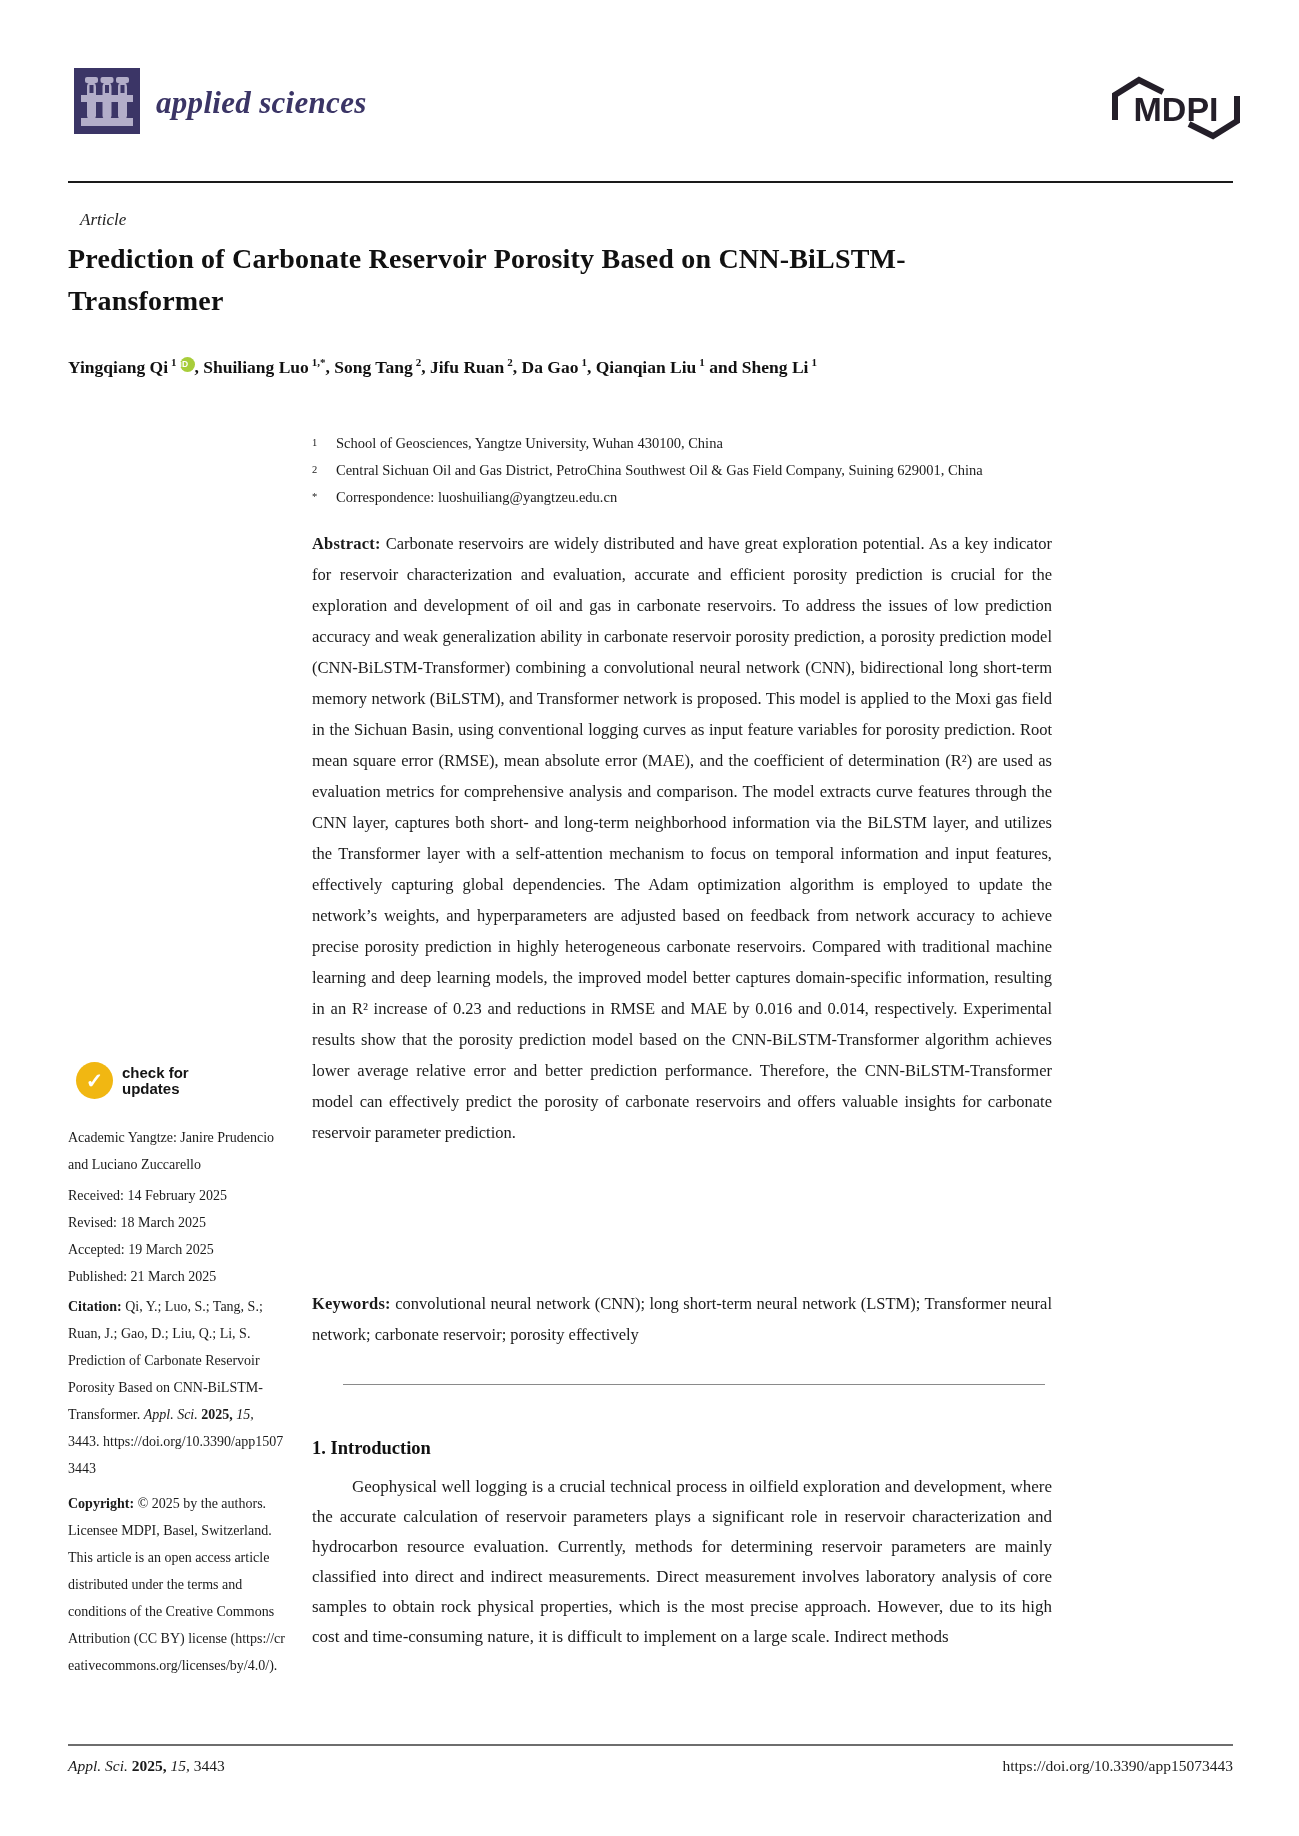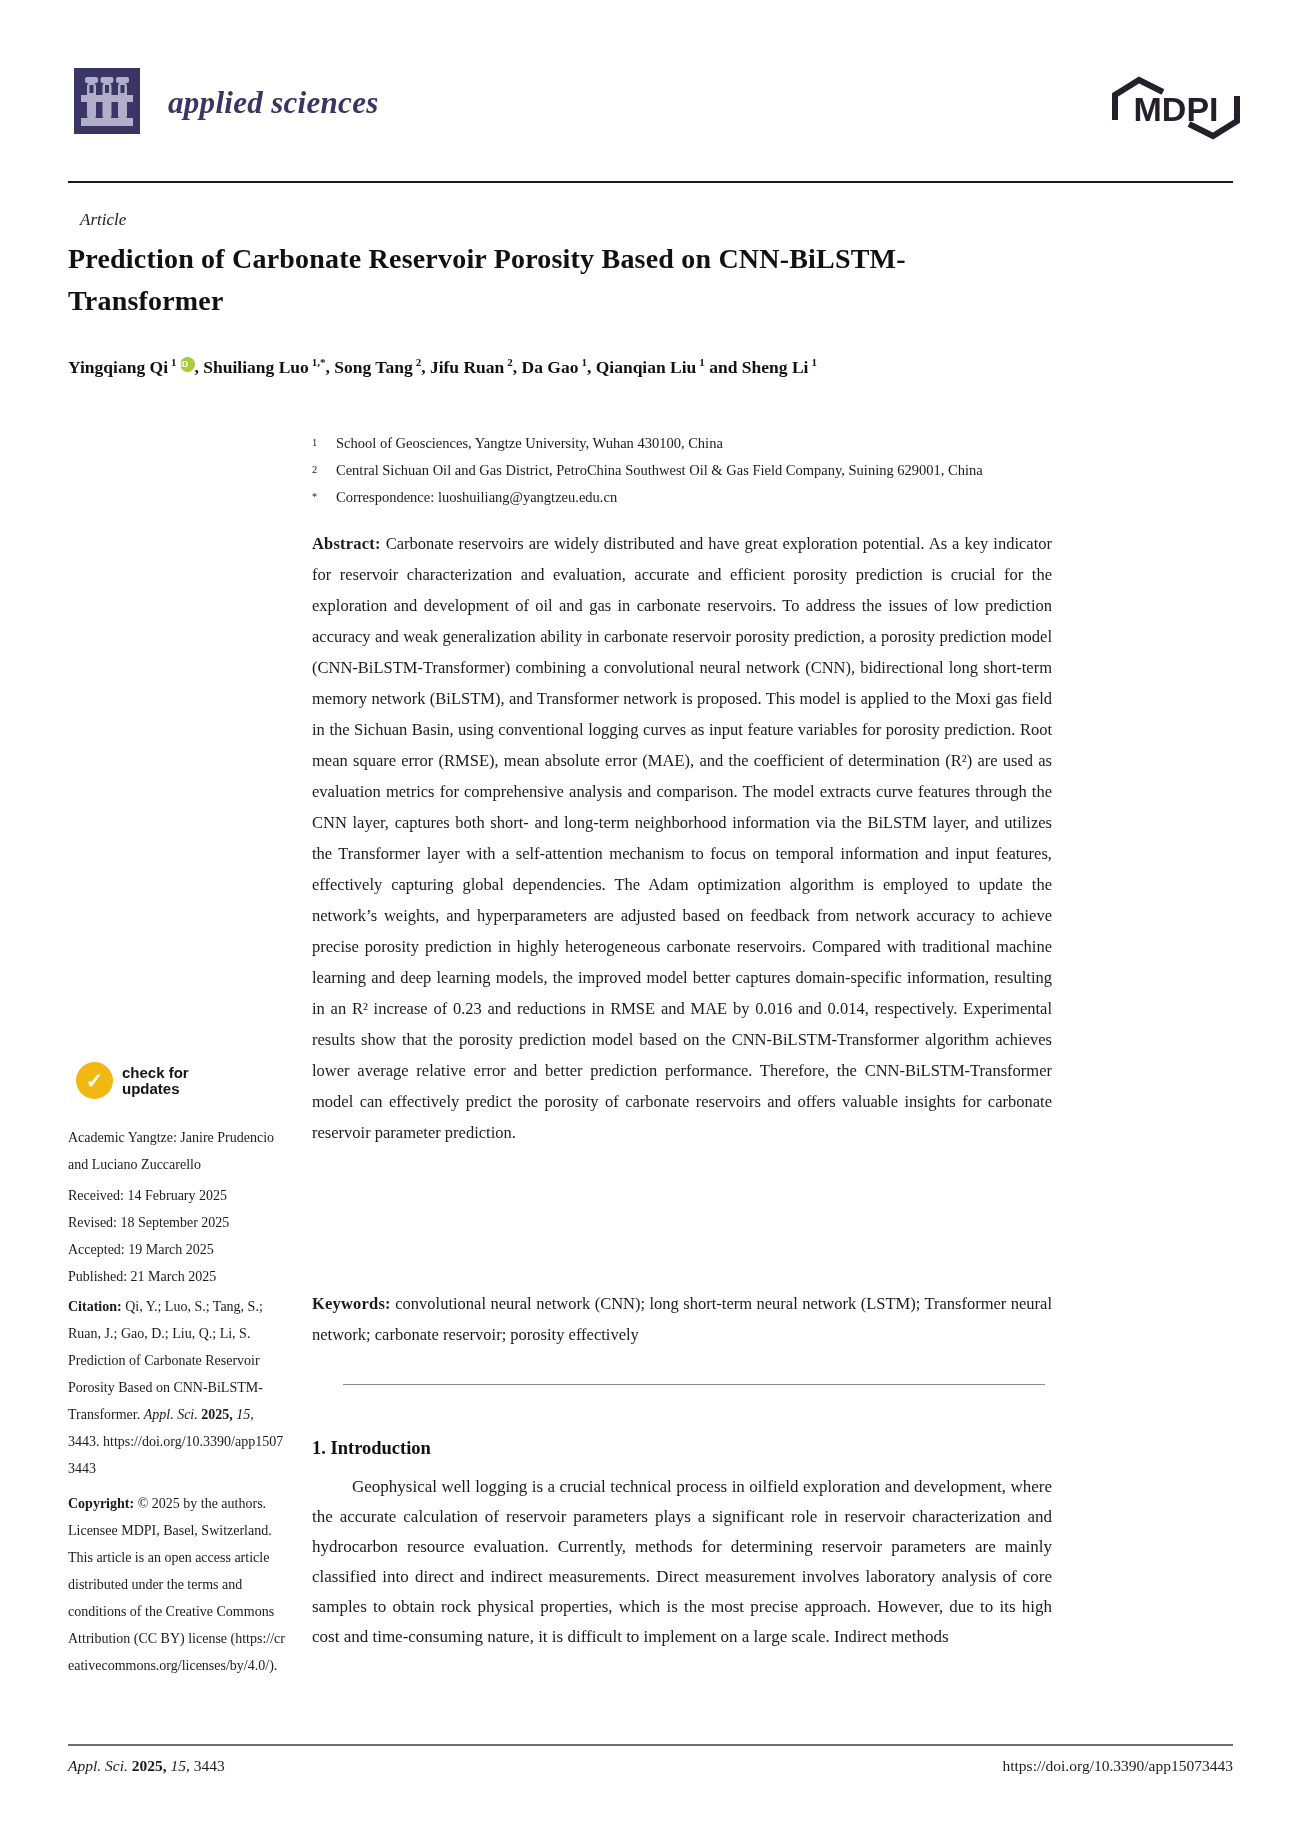--- a/index.html
+++ b/index.html
@@ -4,21 +4,21 @@
 <style>
   * { margin:0; padding:0; box-sizing:border-box; }
   html,body { background:#e8e8e8; }
   .page {
     position:relative; width:1299px; height:1836px; margin:0 auto;
     background:#ffffff; font-family:"Liberation Serif", serif; color:#1b1b1b;
     overflow:hidden;
   }
 
   
-  .journal-logo { position:absolute; left:74px; top:68px; display:flex; align-items:center; gap:28px; }
+  .journal-logo { position:absolute; left:74px; top:68px; display:flex; align-items:center; gap:16px; }
   .journal-name { font-size:31px; font-weight:bold; font-style:italic; color:#3b3566; letter-spacing:.3px; }
   .mdpi-logo { position:absolute; left:1108px; top:76px; }
   .header-rule { position:absolute; left:68px; top:181px; width:1165px; border-top:2px solid #1a1a1a; }
 
   
   .article-label { position:absolute; left:68px; top:210px; font-style:italic; font-size:17px; color:#222;margin-left:12px; }
   .paper-title { position:absolute; left:68px; top:238px; width:860px; font-size:28px; font-weight:bold; line-height:42px; color:#111; letter-spacing:.2px; }
   .authors { position:absolute; left:68px; top:356px; width:1010px; font-size:17.5px; font-weight:bold; color:#111; }
   .authors sup { font-size:11px; margin-left:3px; }
   .orcid-icon {
@@ -146,21 +146,21 @@
     <span class="badge-text">
       <span>check for</span><br>
       <span>updates</span>
     </span>
   </div>
 
   <div class="side-block side-editors">Academic Yangtze: Janire Prudencio and Luciano Zuccarello</div>
 
   <div class="side-block side-dates">
     <div>Received: 14 February 2025</div>
-    <div>Revised: 18 September 2025</div>
+    <div>Revised: 18 March 2025</div>
     <div>Accepted: 19 March 2025</div>
     <div>Published: 21 March 2025</div>
   </div>
 
   <div class="side-block side-citation">
     <span class="lbl">Citation:</span>
     <span>Qi, Y.; Luo, S.; Tang, S.; Ruan, J.; Gao, D.; Liu, Q.; Li, S. Prediction of Carbonate Reservoir Porosity Based on CNN-BiLSTM-Transformer.</span>
     <i>Appl. Sci.</i>
     <b>2025,</b>
     <i>15,</i>

